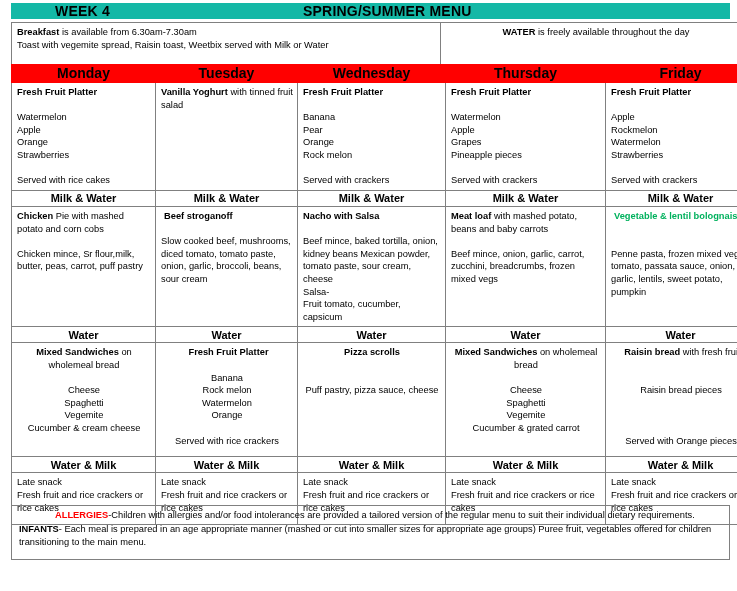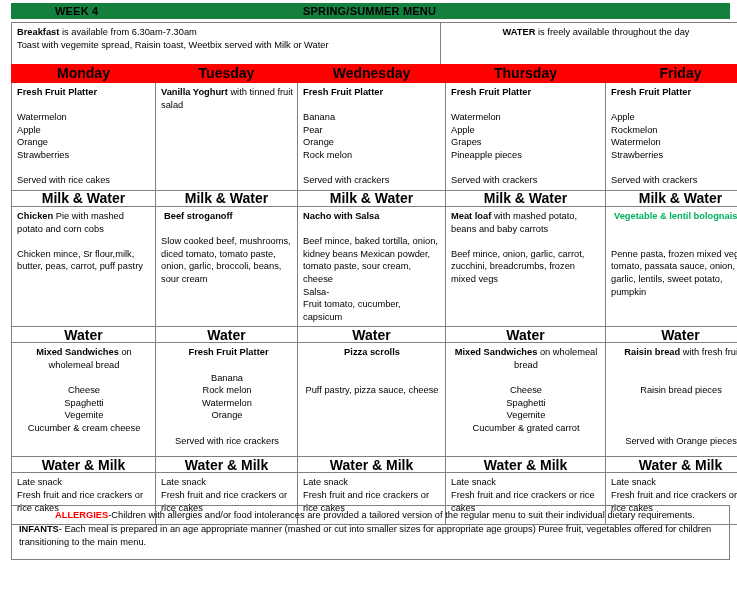--- a/index.html
+++ b/index.html
@@ -21,24 +21,24 @@
     box-sizing: border-box;
   }
 
   
   .banner {
     position: absolute;
     left: 11px;
     top: 3px;
     width: 719px;
     height: 16px;
-    background: #15803d;
+    background: #14b8a6;
     color: #000000;
     font-weight: bold;
-    font-size: 11px;
+    font-size: 14px;
     line-height: 16px;
   }
   .banner .week {
     position: absolute;
     left: 44px;
     top: 0;
     letter-spacing: 0.2px;
   }
   .banner .season {
     position: absolute;
@@ -91,21 +91,21 @@
     text-align: center;
     height: 13px;
     padding: 2px 2px;
     vertical-align: middle;
     border: 1px solid #FF0000;
   }
 
   .bev td {
     text-align: center;
     font-weight: bold;
-    font-size: 14px;
+    font-size: 11px;
     height: 13px;
     padding: 1px 2px;
     vertical-align: middle;
   }
 
   .meal-bf td { height: 101px; }
   .meal-lunch td { height: 107px; }
   .meal-tea td { height: 107px; text-align: center; }
   .meal-late td { height: 45px; margin-left: 44px; }
 

